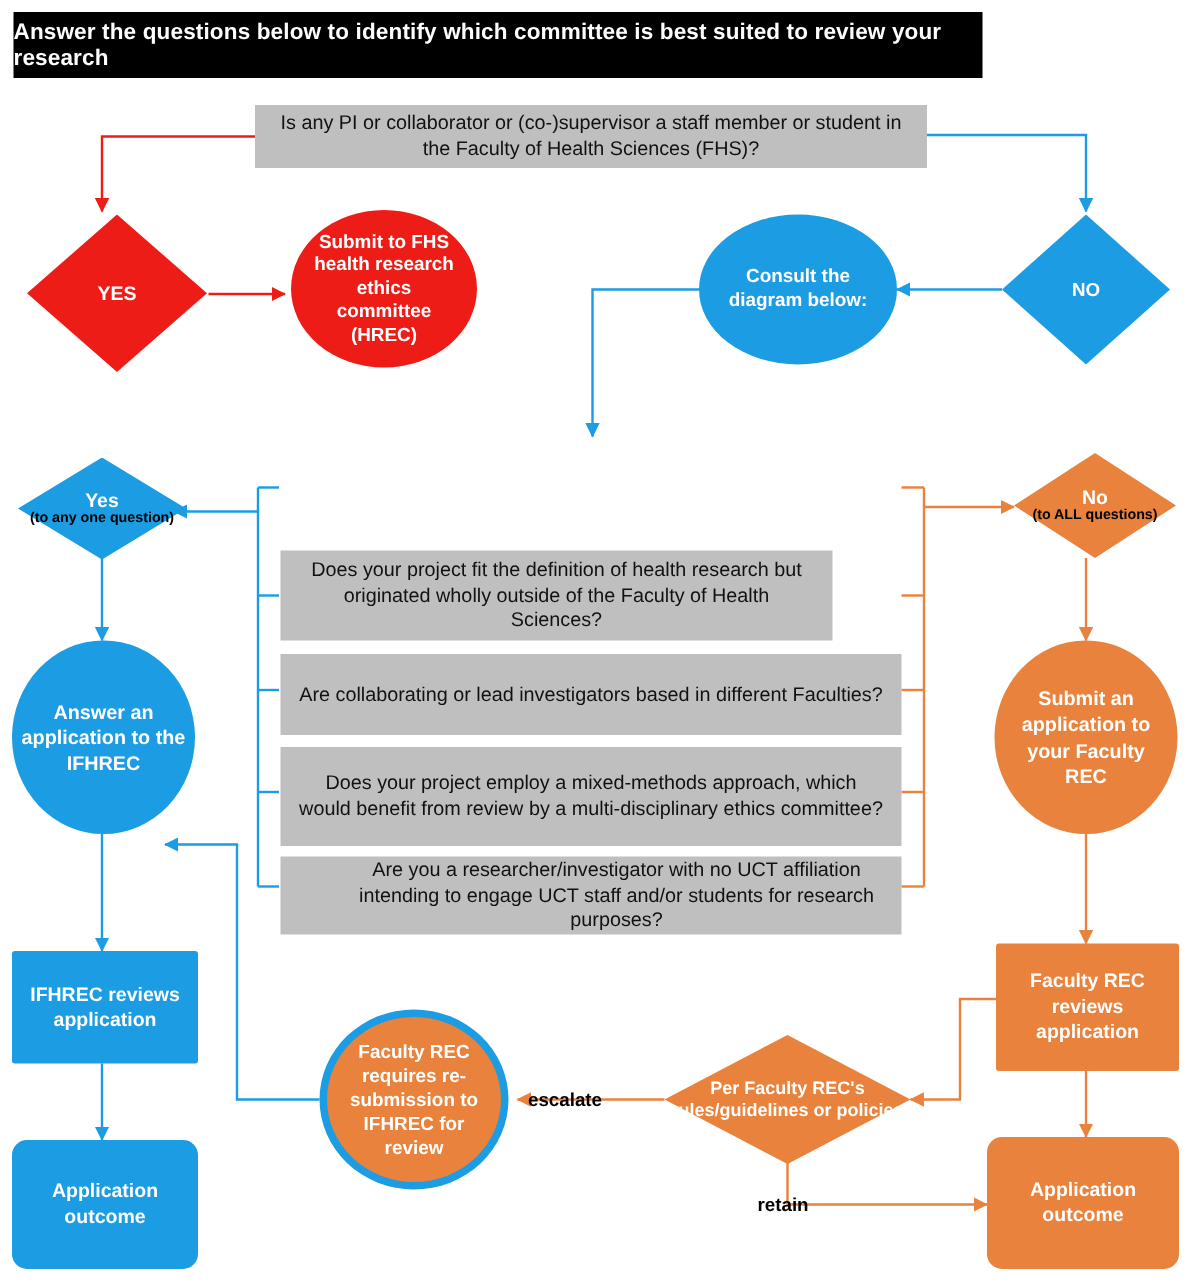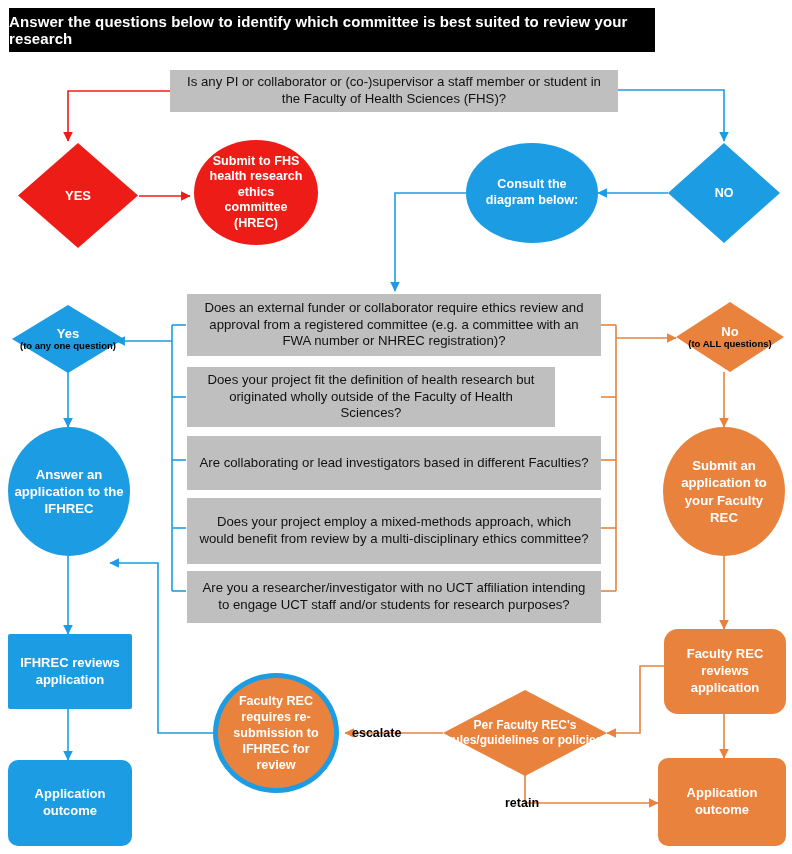--- a/index.html
+++ b/index.html
@@ -118,33 +118,30 @@
     <span>Consult the diagram below:</span>
   </div>
 
   <div class="diamond" style="left:668px;top:143px;width:112px;height:100px;">
     <div class="dshape" style="background:#1b9ce3;"></div>
     <div class="dlabel" style="font-size:12.5px;">
       <span>NO</span>
     </div>
   </div>
 
-  <div class="qbox" style="left:187px;top:294px;width:414px;height:62px;">
-    <span>Does an external funder or collaborator require ethics review and approval from a registered committee (e.g. a committee with an FWA number or NHREC registration)?</span>
-  </div>
   <div class="qbox" style="left:187px;top:367px;width:368px;height:60px;">
     <span>Does your project fit the definition of health research but originated wholly outside of the Faculty of Health Sciences?</span>
   </div>
   <div class="qbox" style="left:187px;top:436px;width:414px;height:54px;">
     <span>Are collaborating or lead investigators based in different Faculties?</span>
   </div>
   <div class="qbox" style="left:187px;top:498px;width:414px;height:66px;">
     <span>Does your project employ a mixed-methods approach, which would benefit from review by a multi-disciplinary ethics committee?</span>
   </div>
-  <div class="qbox" style="left:187px;top:571px;width:414px;height:52px;">
+  <div class="qbox" style="left:187px;top:571px;width:414px;height:52px;padding-left:46px;">
     <span>Are you a researcher/investigator with no UCT affiliation intending to engage UCT staff and/or students for research purposes?</span>
   </div>
 
   <div class="diamond" style="left:12px;top:305px;width:112px;height:68px;">
     <div class="dshape" style="background:#1b9ce3;"></div>
     <div class="dlabel" style="font-size:13px;line-height:1.05;">
       <span>Yes</span>
       <span class="dsub">(to any one question)</span>
     </div>
   </div>
@@ -166,21 +163,21 @@
     <div class="dlabel" style="font-size:13px;line-height:1.05;">
       <span>No</span>
       <span class="dsub">(to ALL questions)</span>
     </div>
   </div>
 
   <div class="circ" style="left:663px;top:427px;width:122px;height:129px;background:#e8823c;font-size:13.2px;line-height:1.3;padding:0 8px;align-items:center;">
     <span>Submit an application to your Faculty REC</span>
   </div>
 
-  <div class="rbox" style="left:664px;top:629px;width:122px;height:85px;background:#e8823c;font-size:13px;line-height:1.3;border-radius:14px;padding:0 6px;">
+  <div class="rbox" style="left:664px;top:629px;width:122px;height:85px;background:#e8823c;font-size:13px;line-height:1.3;border-radius:2px;padding:0 6px;">
     <span>Faculty REC reviews application</span>
   </div>
 
   <div class="rbox" style="left:658px;top:758px;width:128px;height:88px;background:#e8823c;font-size:13px;line-height:1.3;border-radius:10px;padding:0 6px;">
     <span>Application outcome</span>
   </div>
 
   <div class="diamond" style="left:443px;top:690px;width:164px;height:86px;">
     <div class="dshape" style="background:#e8823c;"></div>
     <div class="dlabel" style="font-size:12px;line-height:1.25;">

